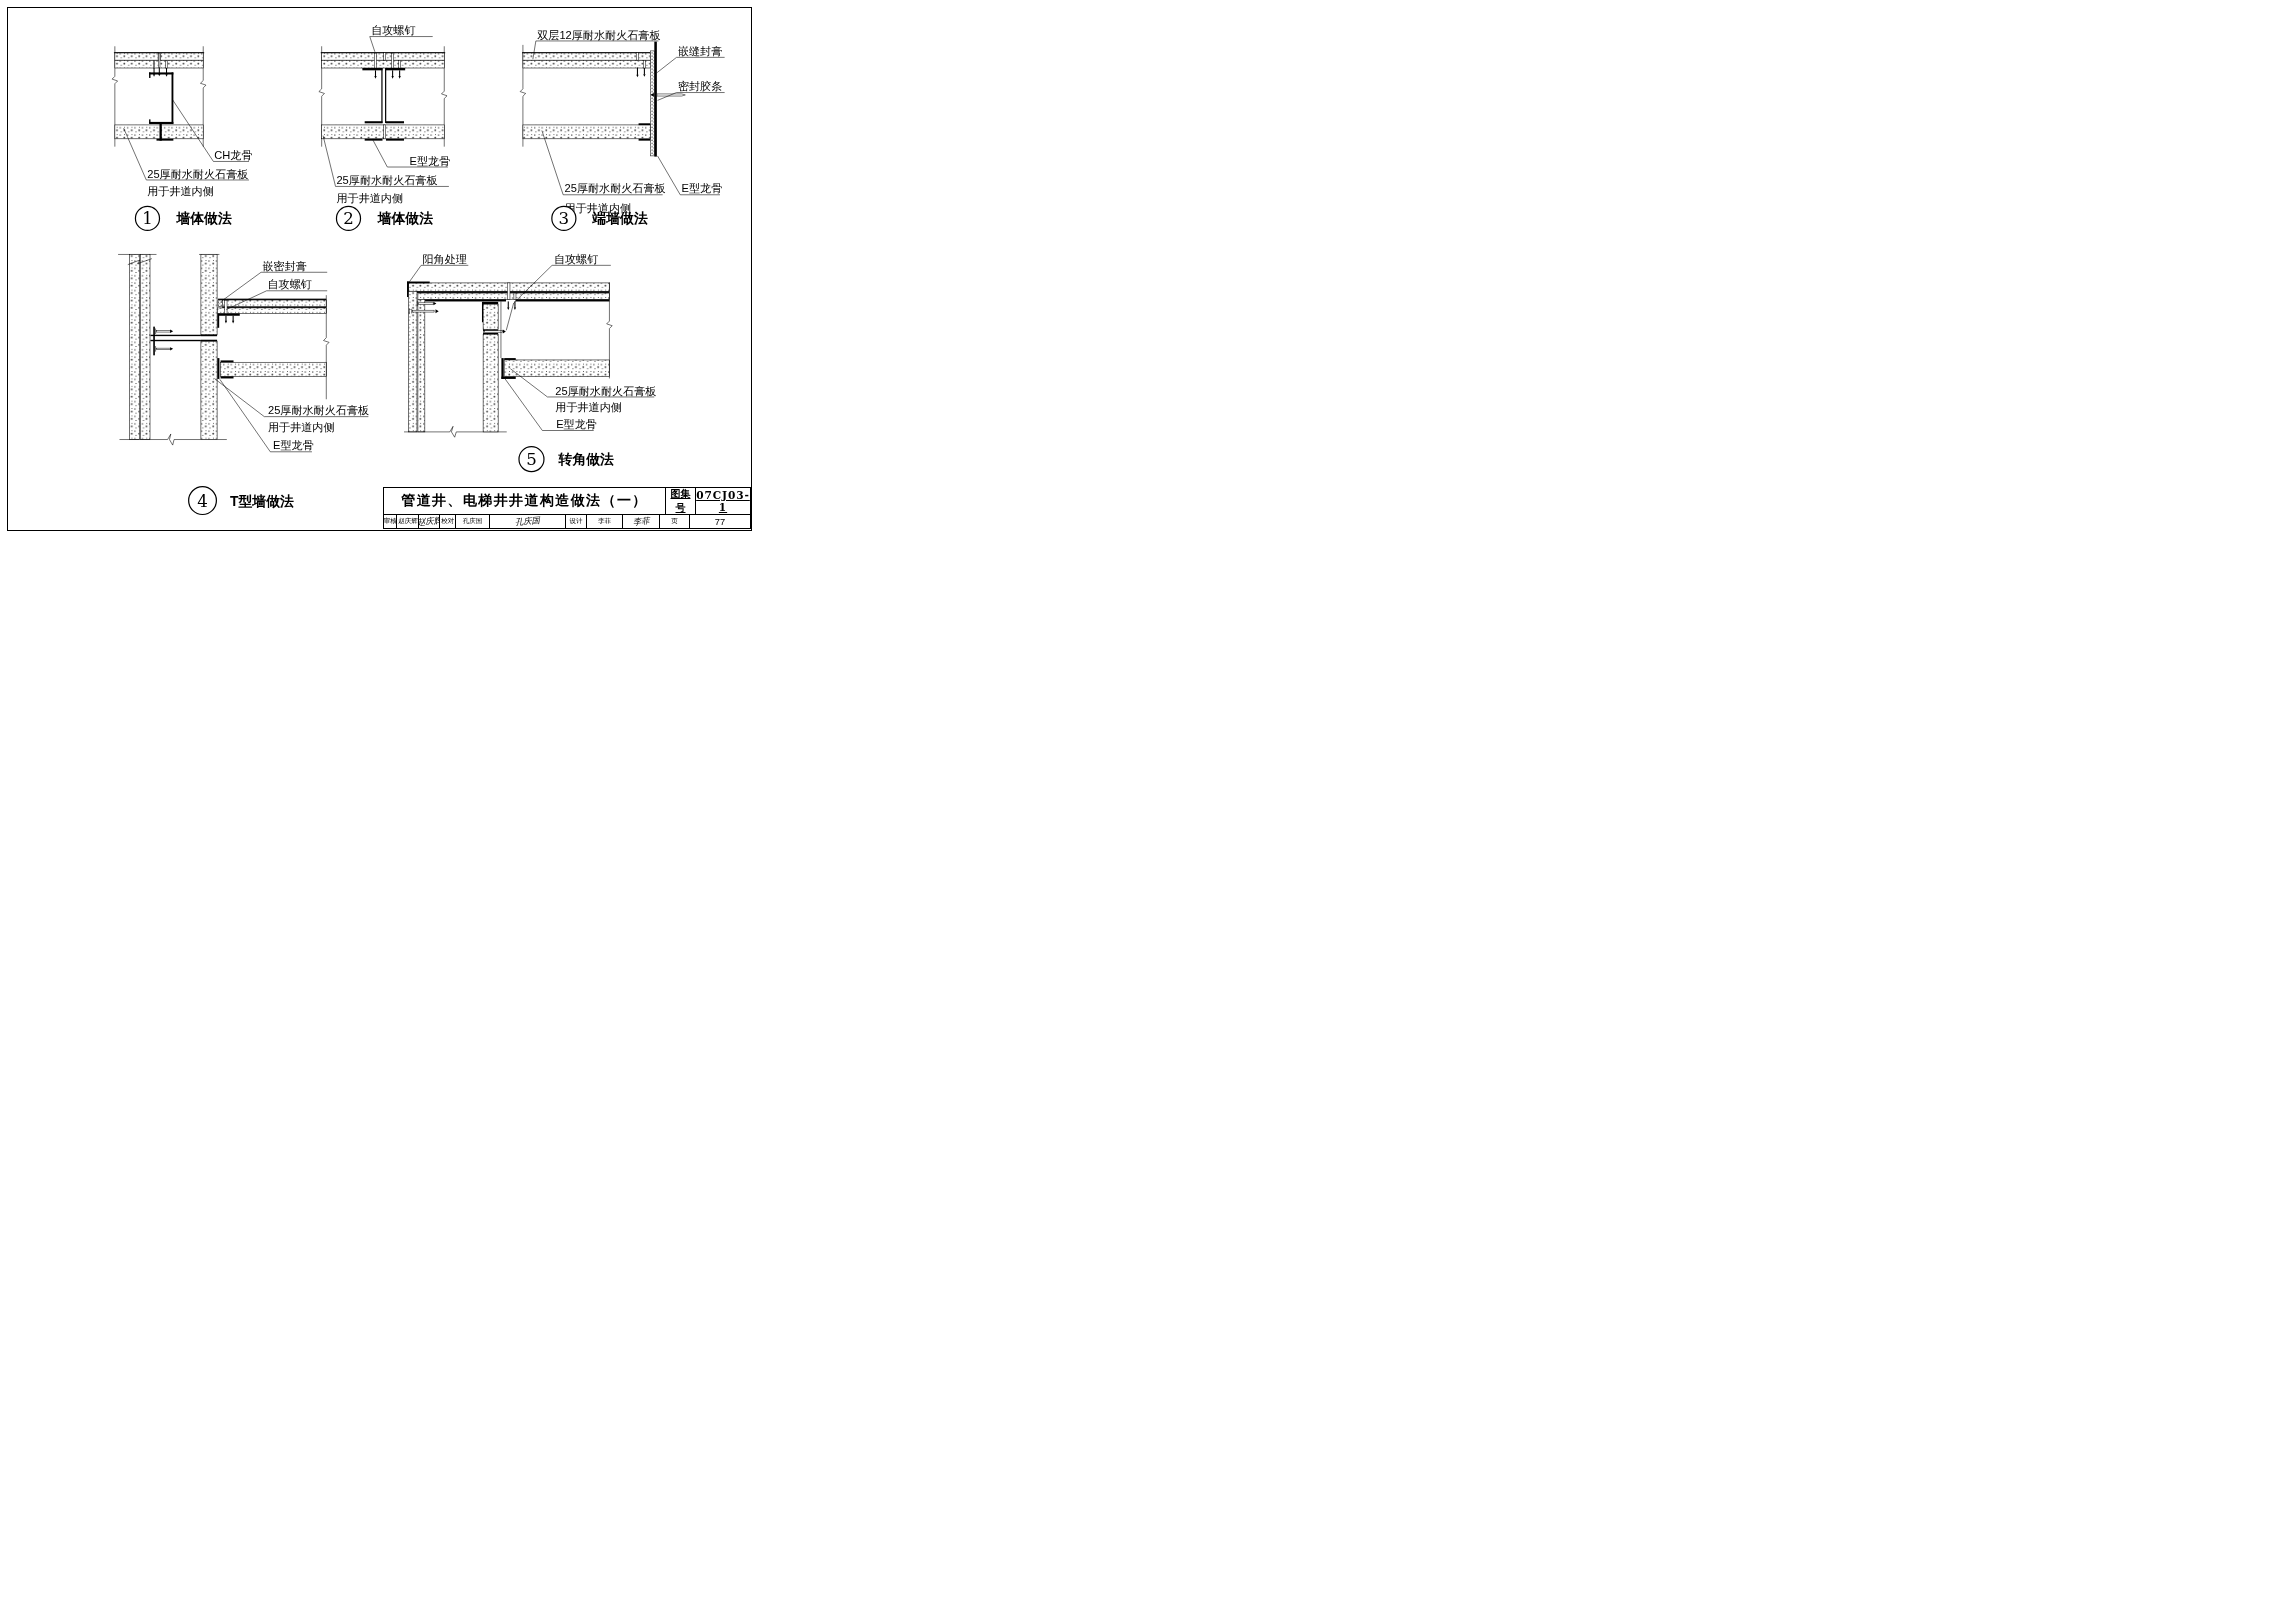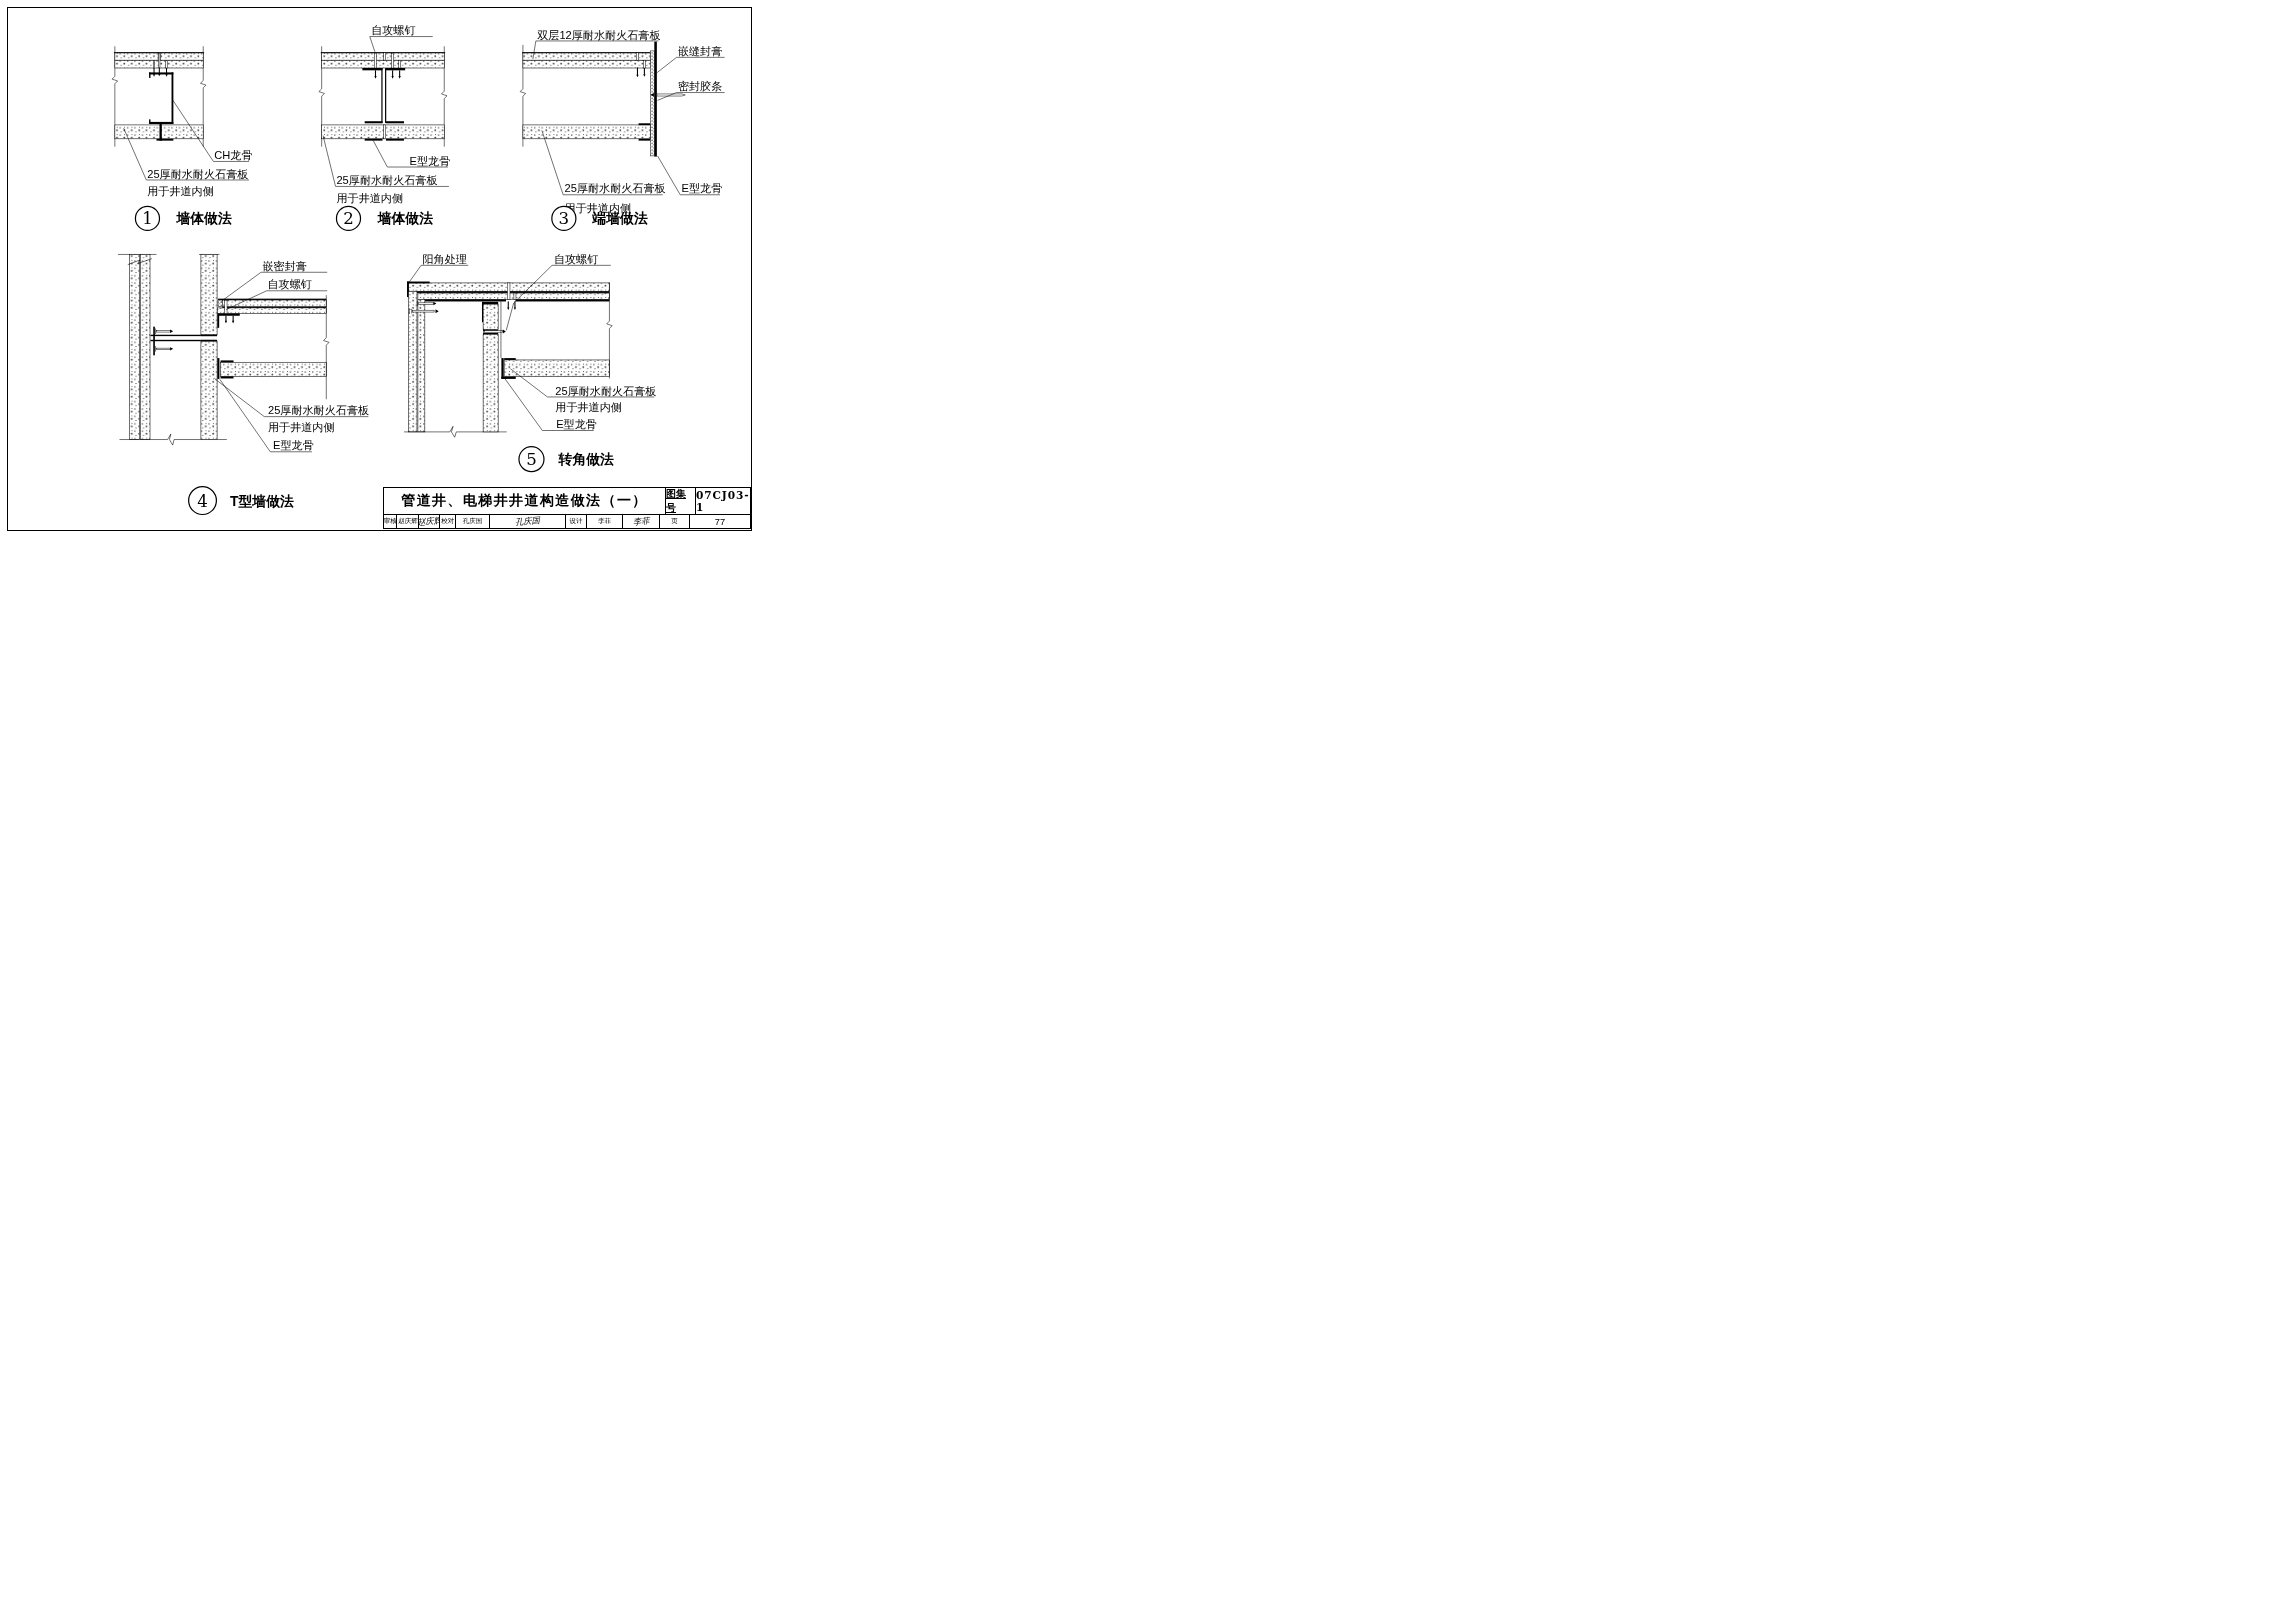--- a/index.html
+++ b/index.html
@@ -17,28 +17,28 @@
   .seal{fill:url(#dense);stroke:#000;stroke-width:1;}
   .wht{fill:#fff;stroke:#000;stroke-width:1.1;}
   text{fill:#000;}
   .lbl{font-family:"Liberation Sans",sans-serif;font-size:24px;}
   .cap{font-family:"Liberation Sans",sans-serif;font-size:30px;font-weight:600;}
   .cnum{font-family:"DejaVu Serif",serif;font-size:36px;text-anchor:middle;}
   .circ{fill:#fff;stroke:#000;stroke-width:2.6;}
 
   
   .tb{position:absolute;left:383px;top:487px;width:368px;height:42px;
-      border:1.4px solid #000;box-sizing:border-box;display:flex;flex-direction:column;background:#fff;}
+      border:1.4px solid #000;box-sizing:border-box;display:flex;flex-direction:column;background:#fff;text-align:center;}
   .tb-row1{display:flex;flex:1;min-height:0;}
   .tb-title{flex:1;display:flex;align-items:center;justify-content:center;
             font-size:14px;font-weight:bold;letter-spacing:1.4px;border-right:1.2px solid #000;box-sizing:border-box;}
   .tb-atlas-label{width:30px;display:flex;align-items:center;justify-content:center;
             font-size:10px;font-weight:bold;border-right:1.2px solid #000;box-sizing:border-box;text-decoration:underline;}
   .tb-atlas-no{width:54px;display:flex;align-items:center;justify-content:center;
-            font-family:"DejaVu Serif",serif;font-weight:bold;font-size:10.6px;letter-spacing:0.9px;}
+            font-family:"DejaVu Serif",serif;font-weight:bold;font-size:10.6px;letter-spacing:0.9px;text-decoration:underline;}
   .tb-row2{display:flex;height:14px;border-top:1.2px solid #000;box-sizing:border-box;}
   .c{display:flex;align-items:center;justify-content:center;border-right:0.9px solid #000;
      box-sizing:border-box;font-size:6.5px;overflow:hidden;white-space:nowrap;}
   .c:last-child{border-right:none;}
   .sig{font-style:italic;font-size:8.3px;transform:rotate(-5deg);}
 </style>
 </head>
 <body>
 
 <div class="sheet">

